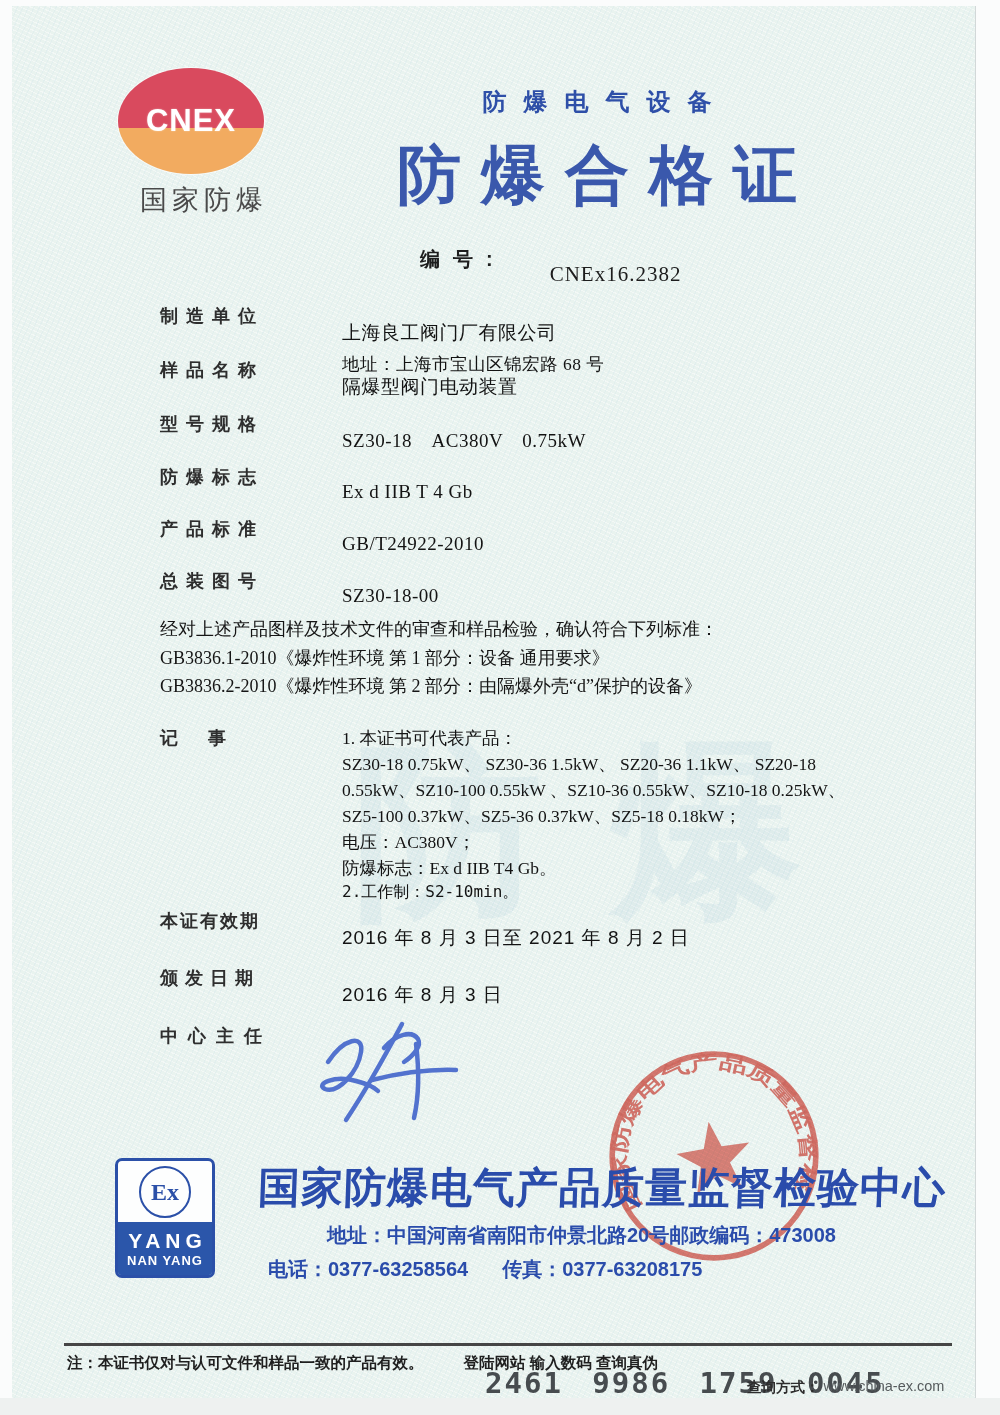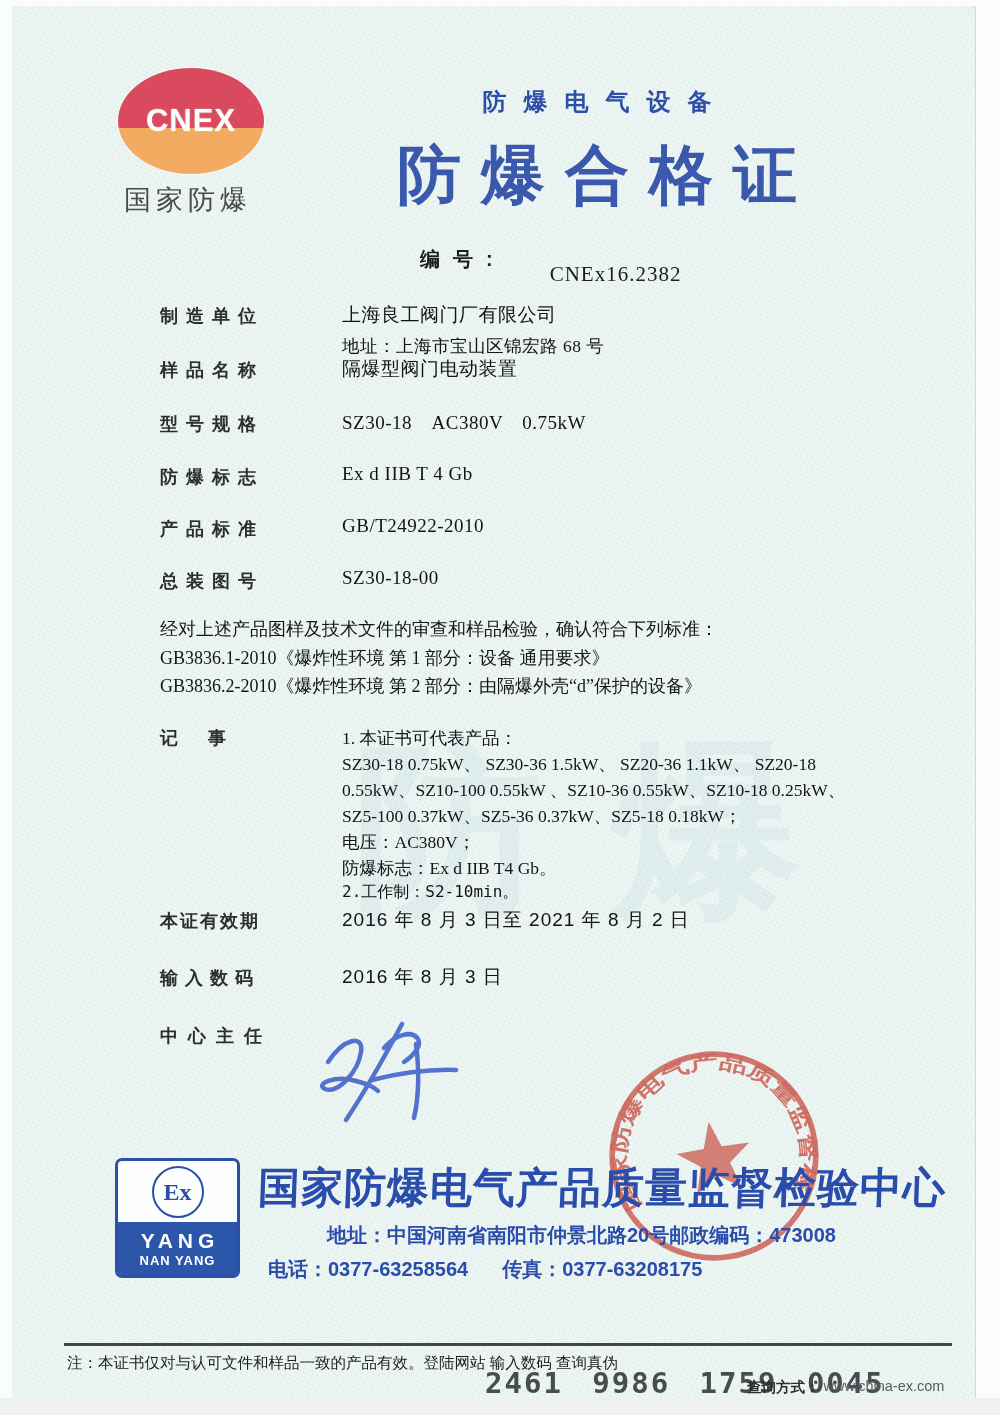--- a/index.html
+++ b/index.html
@@ -23,58 +23,58 @@
     left:106px;top:62px;width:146px;height:106px;border-radius:50%;
     display:flex;align-items:center;justify-content:center;
     box-shadow:0 0 0 1px rgba(255,255,255,.6);
   }
   .cnex-text{
     color:#fff;font-weight:bold;font-size:31px;letter-spacing:1px;
     font-family:"Liberation Sans",sans-serif;
     text-shadow:0 0 2px rgba(255,255,255,.45);
   }
   .cnex-caption{
-    left:112px;top:176px;width:160px;text-align:left;
+    left:112px;top:176px;width:160px;text-align:center;
     font-size:27px;color:#4a4a4a;letter-spacing:5px;font-weight:500;
   }
   .doc-subtitle{
     left:330px;top:80px;width:510px;text-align:center;
     font-size:24px;font-weight:bold;letter-spacing:17px;text-indent:17px;
   }
   .doc-title{
     left:300px;top:126px;width:570px;text-align:center;
     font-size:64px;font-weight:bold;letter-spacing:20px;text-indent:20px;
   }
   .certno-row{left:408px;top:240px;font-size:20px;color:#1d1d1d;display:flex;gap:6px;}
   .certno-label{font-weight:bold;letter-spacing:13px;}
   .certno-value{font-family:"Liberation Serif",serif;font-size:21px;margin-left:38px;letter-spacing:1px;margin-top:16px;}
   
   .flabel{
     position:absolute;left:148px;font-size:18px;color:#2e2e2e;
     font-weight:bold;letter-spacing:8px;white-space:nowrap;
   }
   .fvalue{
     position:absolute;left:330px;font-size:19px;color:#131313;
-    font-family:"Liberation Serif",serif;white-space:nowrap;letter-spacing:.5px;
+    font-family:"Liberation Serif",serif;white-space:nowrap;letter-spacing:.5px;margin-top:18px;
   }
   .fvalue.sans{font-family:"Liberation Sans",sans-serif;}
   
   .conf-line{position:absolute;left:148px;font-size:18px;color:#151515;
     font-family:"Liberation Serif",serif;white-space:nowrap;}
   
   .remark-line{position:absolute;left:330px;font-size:17.5px;color:#131313;
     font-family:"Liberation Serif",serif;white-space:nowrap;}
   
   .sig{left:298px;top:1012px;width:160px;height:112px;}
   
   .stamp{left:590px;top:1038px;width:224px;height:224px;
     transform:rotate(-9deg);opacity:.88;mix-blend-mode:multiply;}
   
   .cqst{
-    left:103px;top:1152px;width:125px;height:120px;background:#fdfefe;
+    left:103px;top:1152px;width:100px;height:120px;background:#fdfefe;
     border:3px solid #2b50a8;border-radius:7px;box-sizing:border-box;
     display:flex;flex-direction:column;align-items:center;
   }
   .cqst-circle{
     margin-top:5px;width:52px;height:52px;border:2.5px solid #2b50a8;border-radius:50%;
     display:flex;align-items:center;justify-content:center;box-sizing:border-box;
   }
   .cqst-ex{color:#2b50a8;font-weight:bold;font-size:24px;font-family:"Liberation Serif",serif;}
   .cqst-band{
     margin-top:4px;width:100%;flex:1;background:#2b56aa;border-radius:0 0 3px 3px;
@@ -87,21 +87,21 @@
     font-size:42px;font-weight:bold;color:#2a4cab;
     font-family:"Liberation Serif",serif;letter-spacing:1px;white-space:nowrap;
     transform:skewX(-2deg);
   }
   .footer-line1{left:315px;top:1216px;display:flex;
     font-size:20px;font-weight:bold;color:#2a4cab;white-space:nowrap;}
   .footer-line2{left:256px;top:1250px;display:flex;gap:34px;
     font-size:20px;font-weight:bold;color:#2a4cab;white-space:nowrap;}
   
   .rule{left:52px;top:1337px;width:888px;height:3px;background:#454545;}
-  .note-row{left:55px;top:1347px;display:flex;font-size:15.5px;color:#1f1f1f;font-weight:400;}
+  .note-row{left:55px;top:1347px;display:flex;gap:40px;font-size:15.5px;color:#1f1f1f;font-weight:700;}
   .code{
     left:473px;top:1360px;font-family:"DejaVu Sans Mono",monospace;
     font-size:29px;font-weight:bold;color:#474c4f;letter-spacing:2px;word-spacing:10px;
   }
   .query-row{left:735px;top:1372px;display:flex;font-size:14.5px;}
   .query-label{color:#2d2d2d;font-weight:bold;}
   .query-url{color:#565b5d;margin-left:4px;}
   .watermark{
     left:340px;top:700px;font-size:190px;color:rgba(110,165,200,.09);
     letter-spacing:70px;font-weight:bold;pointer-events:none;white-space:nowrap;
@@ -157,21 +157,21 @@
   <div class="remark-line" style="top:746px">SZ30-18  0.75kW、 SZ30-36  1.5kW、 SZ20-36  1.1kW、 SZ20-18</div>
   <div class="remark-line" style="top:772px">0.55kW、SZ10-100 0.55kW 、SZ10-36 0.55kW、SZ10-18 0.25kW、</div>
   <div class="remark-line" style="top:798px">SZ5-100 0.37kW、SZ5-36 0.37kW、SZ5-18 0.18kW；</div>
   <div class="remark-line" style="top:824px">电压：AC380V；</div>
   <div class="remark-line" style="top:850px">防爆标志：Ex d IIB T4 Gb。</div>
   <div class="remark-line" style="top:876px;font-family:'DejaVu Sans Mono',monospace;font-size:16px">2.工作制：S2-10min。</div>
 
   <span class="flabel" style="top:903px;letter-spacing:2px">本证有效期</span>
   <span class="fvalue sans" style="top:901px;letter-spacing:1px">2016 年 8 月 3 日至 2021 年 8 月 2 日</span>
 
-  <span class="flabel" style="top:960px;letter-spacing:7px">输入数码</span>
+  <span class="flabel" style="top:960px;letter-spacing:7px">颁发日期</span>
   <span class="fvalue sans" style="top:958px;letter-spacing:1px">2016 年 8 月 3 日</span>
 
   <span class="flabel" style="top:1018px;letter-spacing:10px">中心主任</span>
 
   <svg class="abs sig" viewBox="0 0 160 112">
     <g fill="none" stroke="#4668cc" stroke-width="4.5" stroke-linecap="round" opacity="0.92">
       <path d="M92 6 C76 36 56 72 36 102"></path>
       <path d="M18 44 C34 20 54 16 51 34 C48 54 28 76 15 71 C5 66 24 57 46 63 C58 66 64 69 68 73"></path>
       <path d="M74 30 C86 16 102 12 108 21 C112 28 103 38 94 44"></path>
       <path d="M62 62 C90 55 118 51 146 52"></path>

